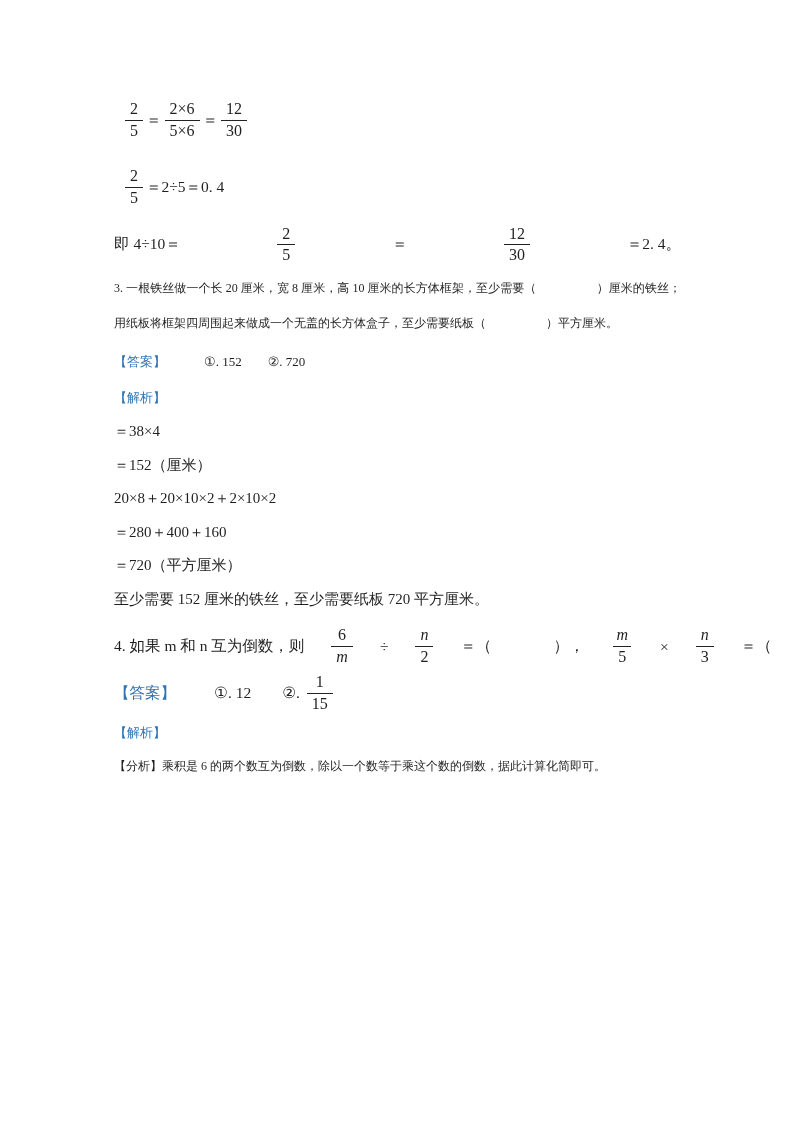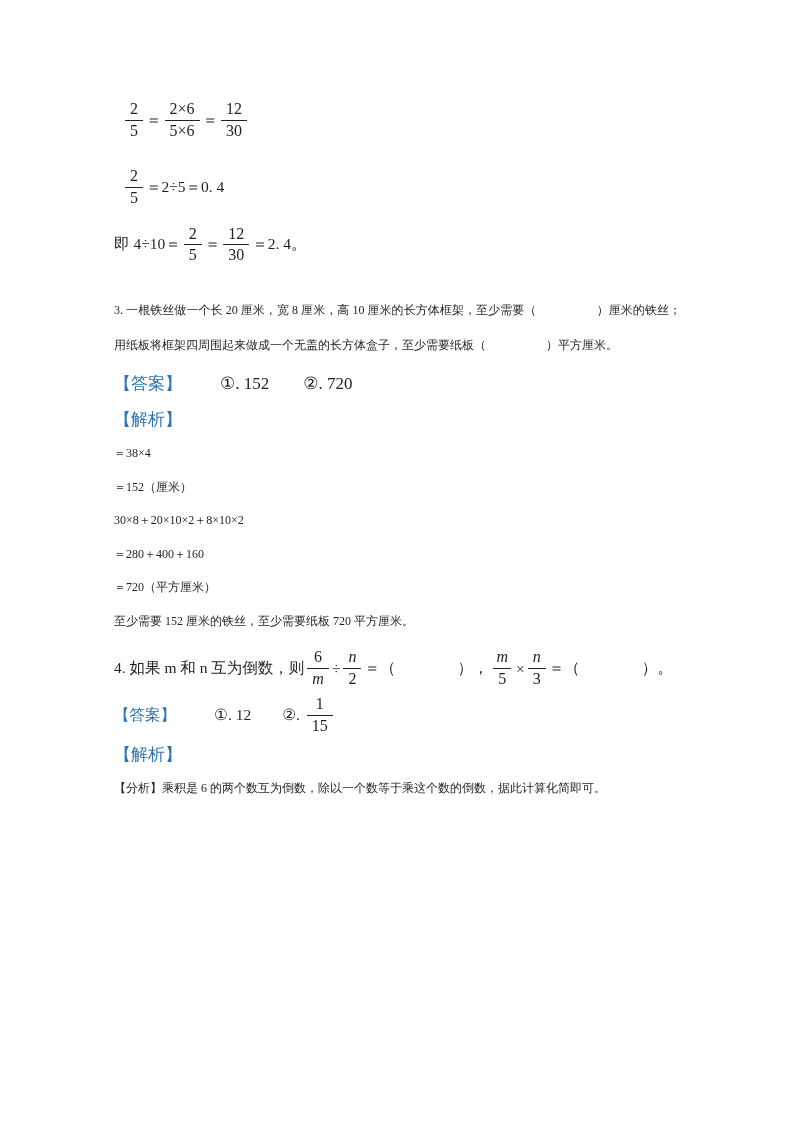--- a/index.html
+++ b/index.html
@@ -10,21 +10,21 @@
     color:#1f1f1f;
     font-family:"Liberation Serif","DejaVu Serif",serif;
     overflow:hidden;
   }
   .content{
     box-sizing:content-box;
     padding:100px 112px 0 114px;
     width:567px;
   }
   
-  .line{font-size:17px;line-height:34px;}
+  .line{font-size:13px;line-height:34px;}
   
   .para{
     margin:0 0 4px 0;
     font-size:12px;
     line-height:35px;
     text-align:justify;
   }
   .para.tight{line-height:33.5px;margin-bottom:2px;}
   
   .math-line{
@@ -44,25 +44,25 @@
     margin:0 3px;
     font-size:16px;
   }
   .fnum{display:block;padding:0 5px 1px 5px;line-height:1.18;}
   .fden{display:block;padding:1px 5px 0 5px;line-height:1.18;border-top:1.3px solid #222;}
   .it{font-style:italic;}
   
   .indent-sm{margin-left:8px;}
   .mb-a{margin-bottom:26px;}
   .mb-b{margin-bottom:17px;}
-  .mb-c{margin-bottom:28px;}
+  .mb-c{margin-bottom:6px;justify-content:space-between;}
   .label{margin-right:38px;}
   .answer-row{margin:2px 0 2px 0;}
-  .q4-row{margin:10px 0 6px 0;}
-  .steps .work-line{font-size:12px;line-height:33.5px;}
+  .q4-row{margin:10px 0 6px 0;gap:24px;}
+  .steps .work-line{font-size:15px;line-height:33.5px;}
 </style>
 </head>
 <body>
 
 <div class="page">
   <div class="content">
 
     <div class="math-line indent-sm mb-a">
         <span class="frac"><span class="fnum">2</span><span class="fden">5</span></span>
         <span>＝</span>
@@ -90,21 +90,21 @@
 
     <div class="line">
       <span style="color: rgb(46, 116, 181);">【解析】</span>
     </div>
 
 
 
     <div class="steps">
         <div class="work-line">＝38×4</div>
         <div class="work-line">＝152（厘米）</div>
-        <div class="work-line">30×8＋20×10×2＋8×10×2</div>
+        <div class="work-line">20×8＋20×10×2＋2×10×2</div>
         <div class="work-line">＝280＋400＋160</div>
         <div class="work-line">＝720（平方厘米）</div>
         <div class="work-line">至少需要 152 厘米的铁丝，至少需要纸板 720 平方厘米。</div>
       </div>
 
     <div class="math-line q4-row">
         <span>4. 如果 m 和 n 互为倒数，则</span>
         <span class="frac"><span class="fnum">6</span><span class="fden it">m</span></span>
         <span>÷</span>
         <span class="frac"><span class="fnum it">n</span><span class="fden">2</span></span>

